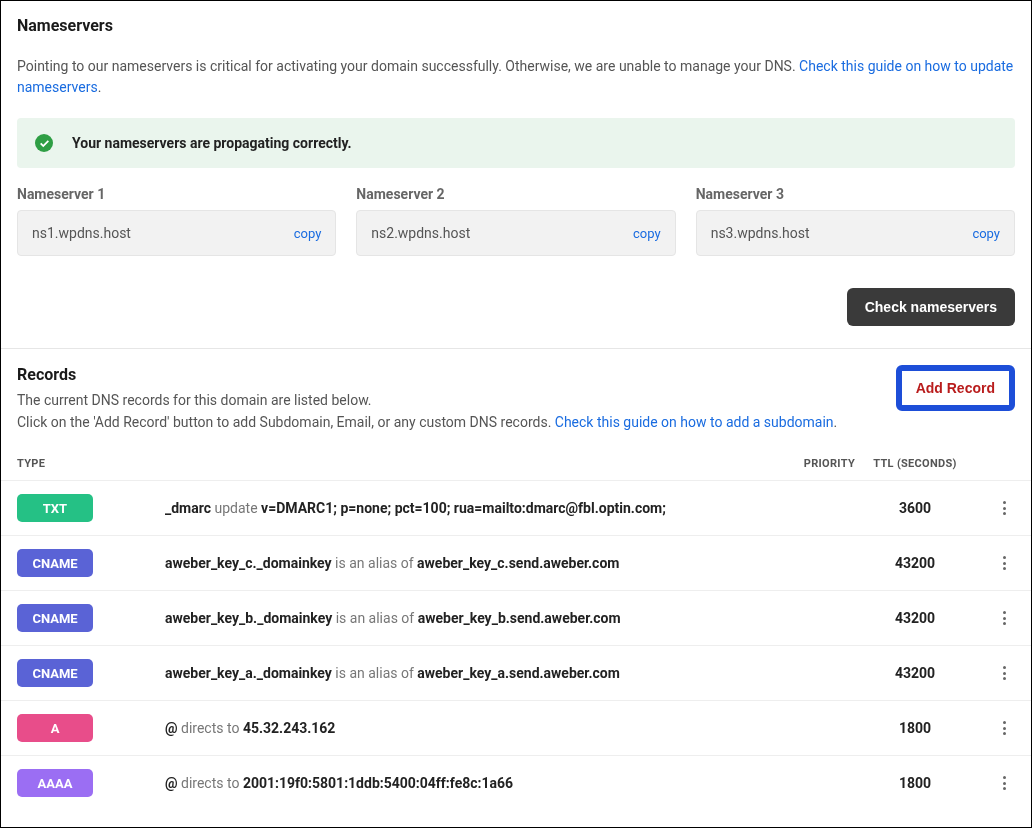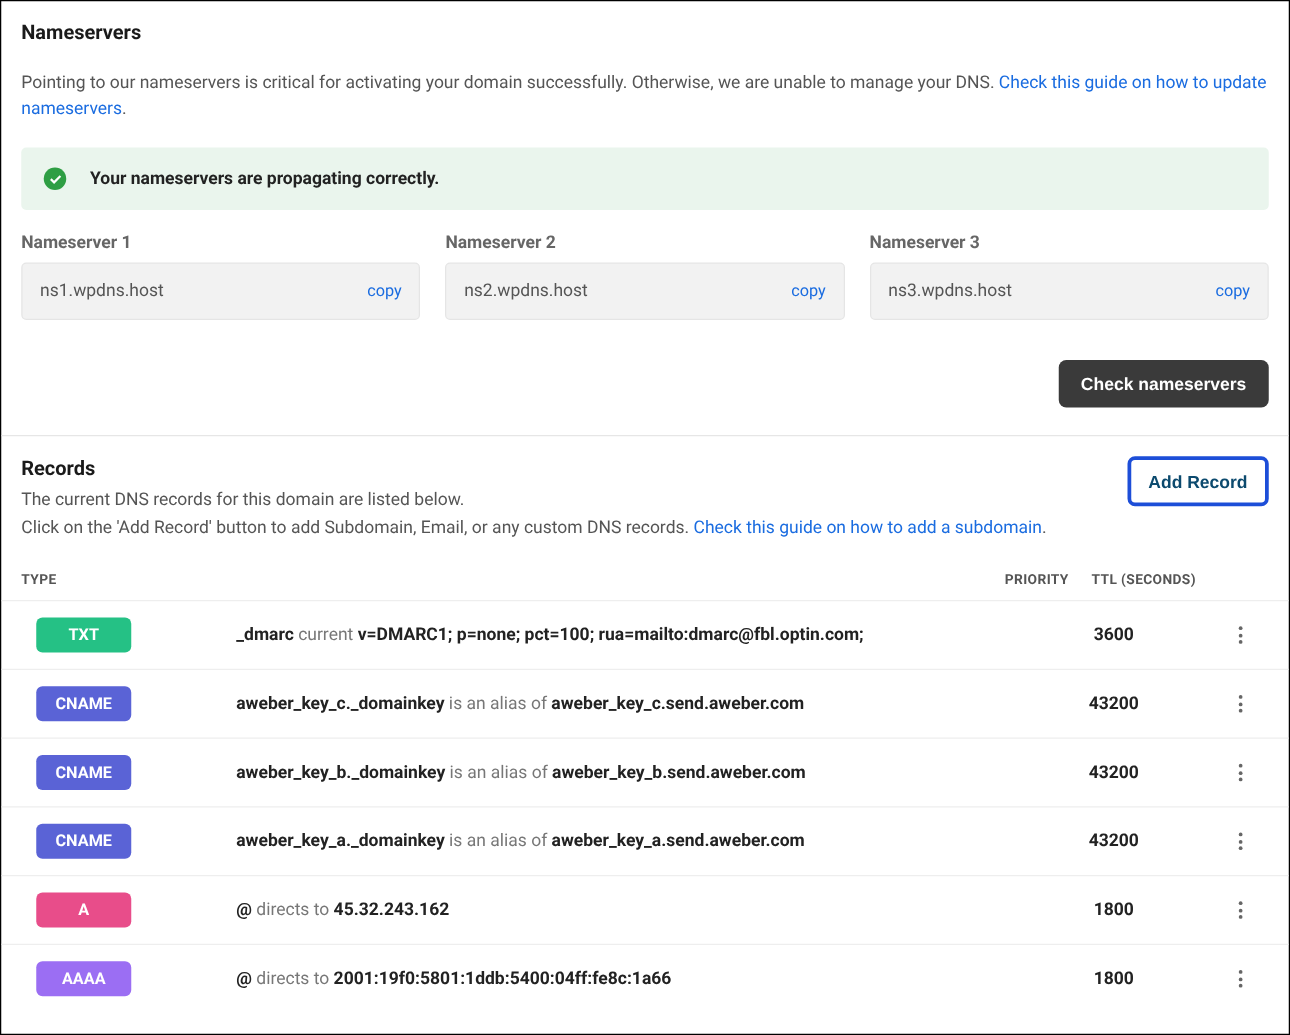--- a/index.html
+++ b/index.html
@@ -17,28 +17,28 @@
   .ns-label { font-size: 14px; font-weight: 700; color: #666; margin-bottom: 8px; }
   .ns-box { background: #f2f2f2; border: 1px solid #e5e5e5; border-radius: 4px; padding: 14px 14px; display: flex; justify-content: space-between; align-items: flex-end; }
   .ns-value { font-size: 14px; color: #555; }
   .copy-link { font-size: 13px; color: #1a6ce0; cursor: pointer; }
   .btn-row { display: flex; justify-content: flex-end; padding-bottom: 22px; }
   .btn-dark { background: #3a3a3a; color: #fff; border: none; border-radius: 6px; padding: 11px 18px; font-size: 14px; font-weight: 600; cursor: pointer; }
   .divider { border-top: 1px solid #e6e6e6; }
   .records-header { display: flex; justify-content: space-between; align-items: flex-start; padding: 16px 16px 12px 16px; }
   .records-left .section-title { margin-bottom: 6px; }
   .records-left p { font-size: 14px; color: #555; line-height: 1.55; }
-  .btn-outline { background: #fff; border: 3px solid #1d4ed8; border-radius: 6px; padding: 9px 14px; font-size: 14px; font-weight: 600; cursor: pointer; color: #0c4a6e; }
+  .btn-outline { background: #fff; border: 6px solid #1d4ed8; border-radius: 6px; padding: 9px 14px; font-size: 14px; font-weight: 600; cursor: pointer; color: #b91c1c; }
   .table-head { display: flex; padding: 12px 16px 10px 16px; font-size: 11px; font-weight: 700; color: #555; letter-spacing: 0.3px; justify-content: center; }
   .col-type { width: 112px; }
   .col-content { flex: 1; }
   .col-priority { width: 90px; text-align: right; }
   .col-ttl { width: 120px; text-align: center; }
   .col-actions { width: 40px; }
-  .record-row { display: flex; align-items: center; padding: 13px 28px; border-top: 1px solid #eee; font-size: 14px; gap: 12px; }
+  .record-row { display: flex; align-items: center; padding: 13px 16px; border-top: 1px solid #eee; font-size: 14px; }
   .badge { display: inline-flex; align-items: center; justify-content: center; width: 76px; height: 28px; border-radius: 5px; color: #fff; font-size: 13px; font-weight: 700; }
   .badge-txt { background: #25c185; }
   .badge-cname { background: #5a63d6; }
   .badge-a { background: #e84d8a; }
   .badge-aaaa { background: #9b6ef3; }
   .rec-content { flex: 1; color: #222; padding-left: 36px; }
   .rec-content .muted { color: #777; font-weight: 400; }
   .rec-content strong { font-weight: 700; }
   .rec-priority { width: 90px; text-align: right; }
   .rec-ttl { width: 120px; text-align: center; font-weight: 700; color: #222; }
@@ -110,21 +110,21 @@
   <div class="col-type">TYPE</div>
   <div class="col-content"></div>
   <div class="col-priority">PRIORITY</div>
   <div class="col-ttl">TTL (SECONDS)</div>
   <div class="col-actions"></div>
 </div>
 
 <div id="records-body">
     <div class="record-row">
       <div class="col-type"><span class="badge badge-txt">TXT</span></div>
-      <div class="rec-content"><strong>_dmarc</strong><span class="muted"> current </span><strong>v=DMARC1; p=none; pct=100; rua=mailto:dmarc@fbl.optin.com;</strong></div>
+      <div class="rec-content"><strong>_dmarc</strong><span class="muted"> update </span><strong>v=DMARC1; p=none; pct=100; rua=mailto:dmarc@fbl.optin.com;</strong></div>
       <div class="rec-priority"></div>
       <div class="rec-ttl">3600</div>
       <div class="rec-actions">
         <div class="kebab">
           <span></span>
           <span></span>
           <span></span>
         </div>
       </div>
     </div>

